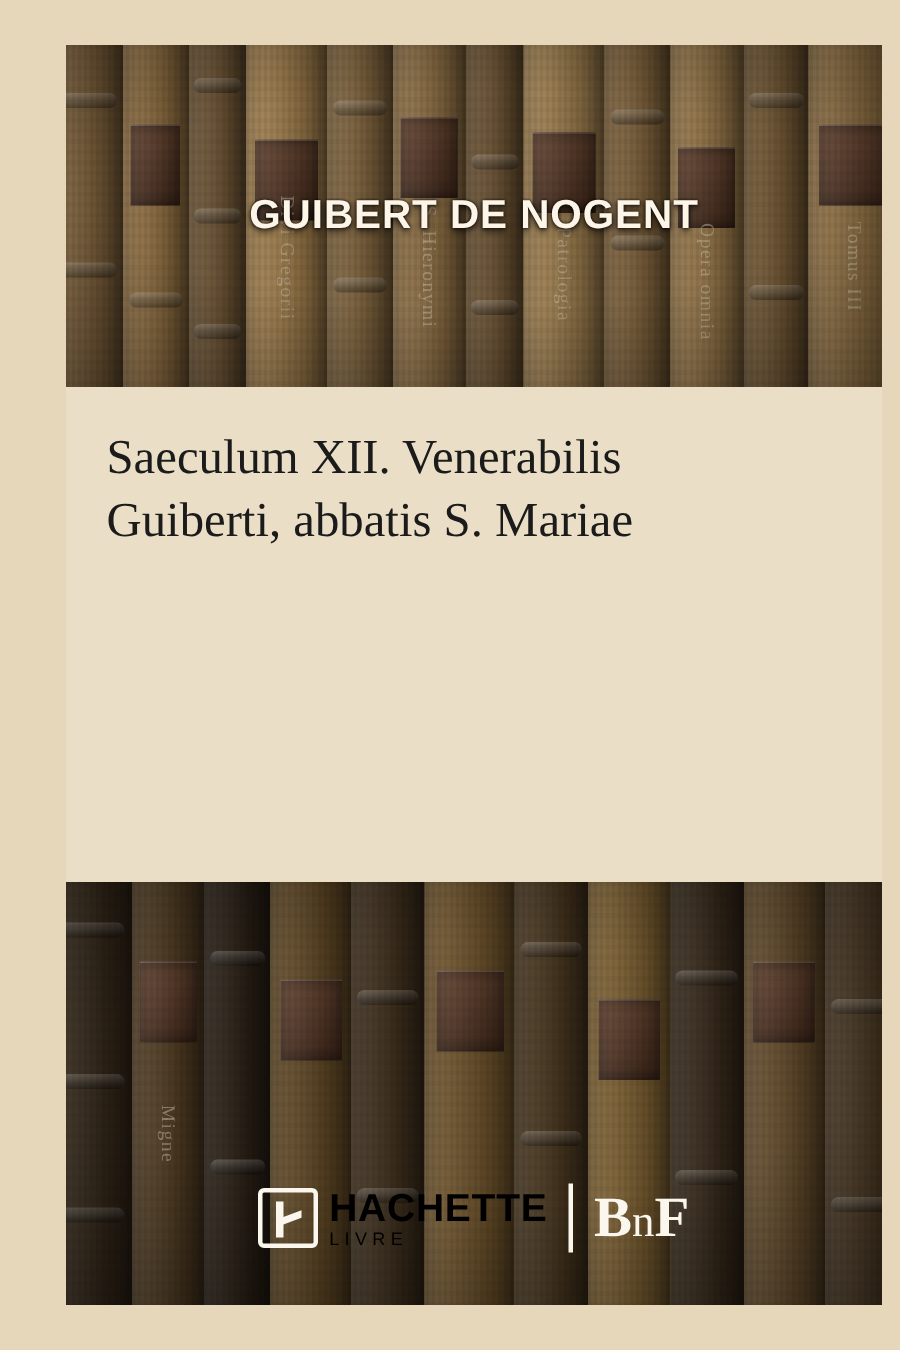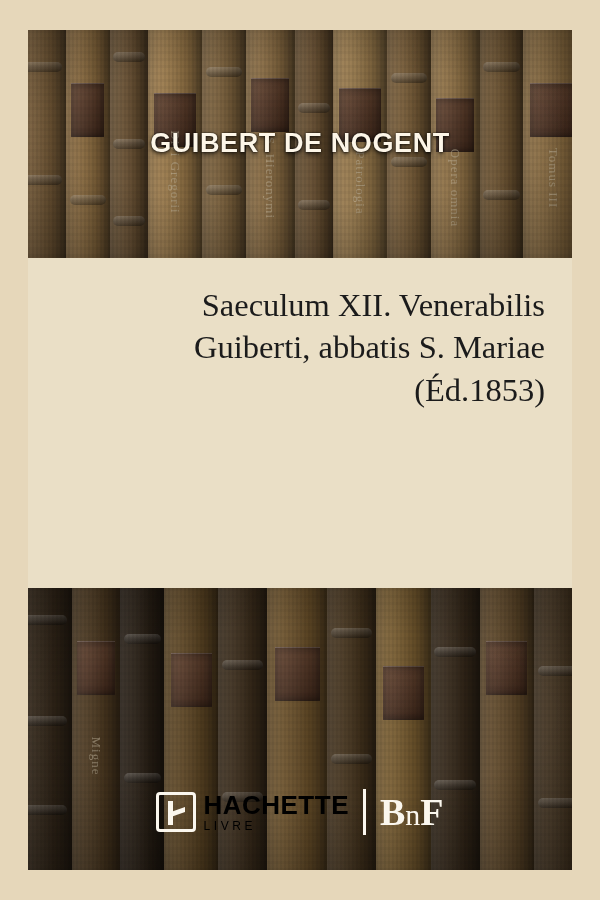--- a/index.html
+++ b/index.html
@@ -16,21 +16,21 @@
   .cover {
     position: relative;
     width: 600px;
     height: 900px;
     background: #e6d7ba;
     box-sizing: border-box;
   }
   
   .inner {
     position: absolute;
-    left: 28px;
+    left: 44px;
     top: 30px;
     width: 544px;
     height: 840px;
     overflow: hidden;
     background: #c9a268;
   }
 
   
   .band-top {
     position: absolute;
@@ -142,21 +142,21 @@
     height: 330px;
     background: #eadfc6;
     display: flex;
     align-items: flex-start;
     justify-content: center;
     padding-top: 26px;
     box-sizing: border-box;
   }
   .title {
     width: 490px;
-    text-align: right;
+    text-align: left;
     font-family: "Liberation Serif", serif;
     font-size: 32.5px;
     line-height: 1.30;
     color: #1b1b1b;
   }
 
   
   .logos {
     position: absolute;
     left: 0;
@@ -294,21 +294,20 @@
 
       <div class="author-strip">
         <div class="author">GUIBERT DE NOGENT</div>
       </div>
     </div>
 
     <div class="title-area">
       <div class="title">
         <div>Saeculum XII. Venerabilis</div>
         <div>Guiberti, abbatis S. Mariae</div>
-        <div>(Éd.1853)</div>
       </div>
     </div>
 
     <div class="band-bottom">
       <div class="spines">
         <div class="spine" style="left:-2%;width:10%;background:#3a2c1c;">
           <div class="ridge" style="top:14%"></div>
             <div class="ridge" style="top:46%"></div>
             <div class="ridge" style="top:74%"></div>
         </div>

